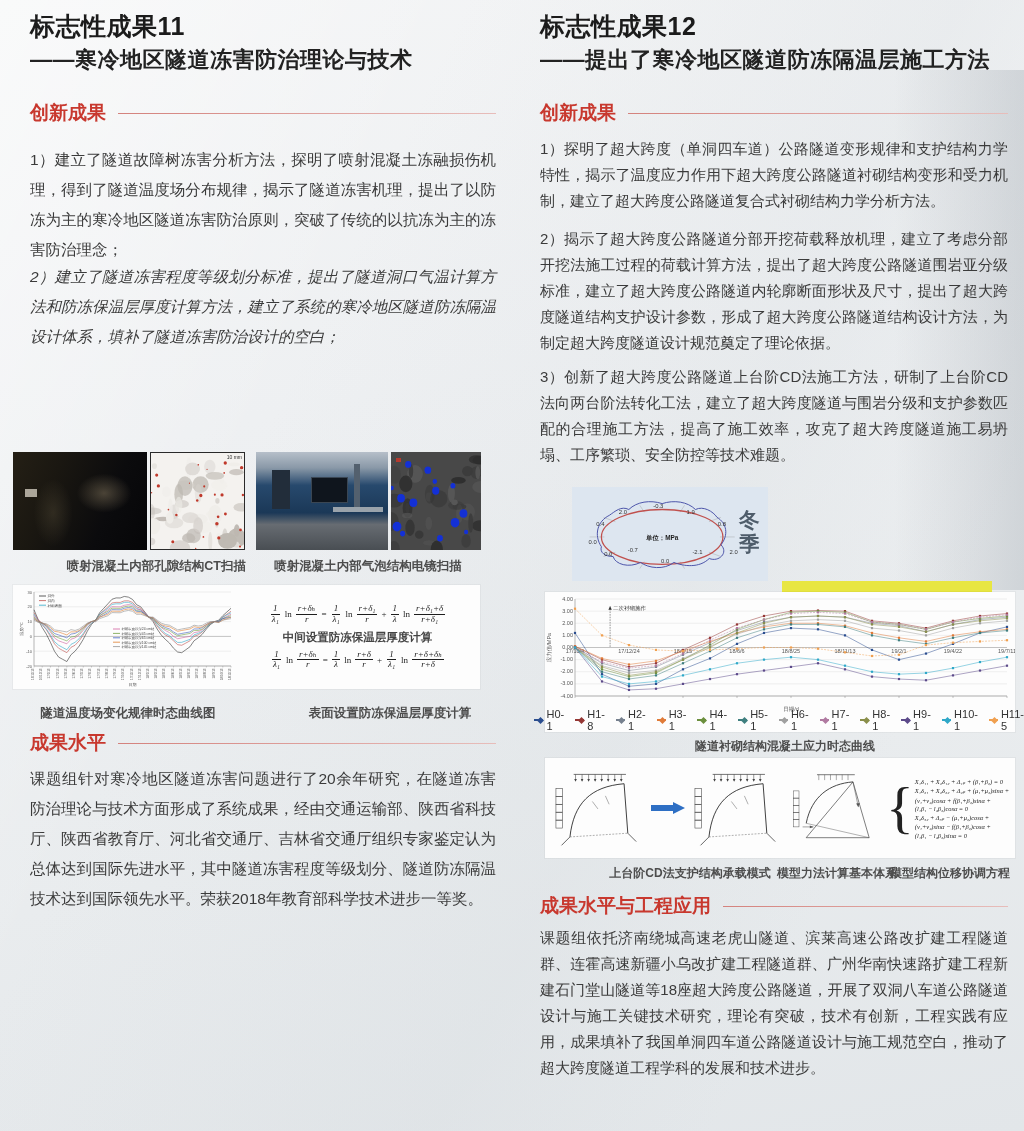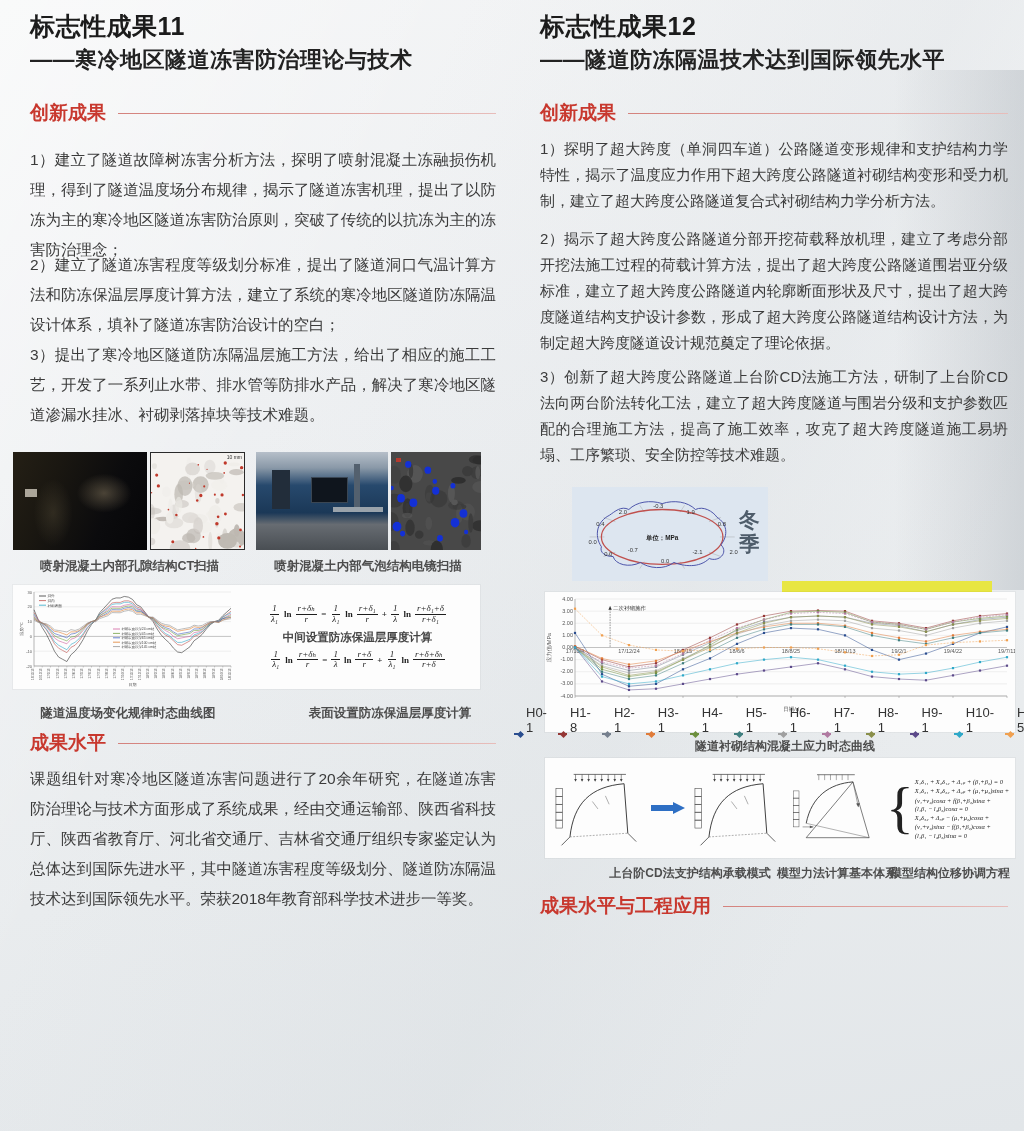--- a/index.html
+++ b/index.html
@@ -42,27 +42,27 @@
   .sem{background:#484848;}
   .sem .mark{position:absolute;left:6%;top:6%;width:5px;height:4px;background:#c0392b;opacity:.9;}
   .panel{background:#fdfdfd;box-shadow:0 0 0 1px rgba(0,0,0,.03);}
   .l-panel{display:flex;}
   .chartbox{width:218px;height:100px;margin:2px 0 2px 4px;}
   .formcol{flex:1;display:flex;flex-direction:column;justify-content:center;align-items:center;gap:5px;padding:4px 10px;}
   .formula{display:flex;align-items:center;gap:3px;font-family:"Liberation Serif","DejaVu Serif",serif;font-style:italic;color:#1e1e1e;font-size:9px;}
   .frac{display:inline-flex;flex-direction:column;align-items:center;line-height:1.1;}
   .fn{border-bottom:1px solid #1e1e1e;padding:0 2px;}
   .fd{padding:0 2px;}
-  .fop{font-style:normal;font-weight:700;padding:0 1px;}
+  .fop{font-style:normal;font-weight:400;padding:0 1px;}
   .form-cap{font-size:11.5px;font-weight:600;color:#444;}
   .season{position:relative;overflow:hidden;}
   .stresswrap{display:flex;flex-direction:column;}
   .stresschart{width:470px;height:120px;}
   .lg-row{display:flex;justify-content:center;align-items:center;gap:9px;height:16px;}
-  .lg-it{display:inline-flex;align-items:flex-end;gap:3px;font-size:13px;color:#333;}
+  .lg-it{display:inline-flex;align-items:center;gap:3px;font-size:11px;color:#333;}
   .lg-mk{position:relative;display:inline-block;width:11px;height:2px;}
   .lg-sq{position:absolute;left:3.5px;top:-1.5px;width:5px;height:5px;transform:rotate(45deg);}
   .diagrow{display:flex;align-items:center;padding:6px 6px;box-sizing:border-box;gap:6px;}
   .sk{height:84px;}
   .bluearrow{width:34px;height:12px;position:relative;}
   .bluearrow .bar{position:absolute;left:0;top:3px;width:22px;height:6px;background:#2e6fc4;}
   .bluearrow .tip{position:absolute;left:22px;top:0;width:0;height:0;border-left:12px solid #2e6fc4;border-top:6px solid transparent;border-bottom:6px solid transparent;}
   .eqs{display:flex;align-items:center;gap:1px;}
   .eqs .brace{font-size:58px;font-weight:200;color:#222;font-family:"Liberation Serif",serif;line-height:.9;}
   .eqlines{display:flex;flex-direction:column;gap:1.5px;font-family:"Liberation Serif","DejaVu Serif",serif;font-style:italic;font-size:6.4px;color:#1e1e1e;white-space:nowrap;}
@@ -78,22 +78,21 @@
   <div class="col col-left">
     <div class="abs title" style="top:10px;">标志性成果11</div>
     <div class="abs subtitle" style="top:45px;">——寒冷地区隧道冻害防治理论与技术</div>
 
     <div class="abs sec-h" style="top:100px;">
       <span class="tx">创新成果</span>
       <span class="ln"></span>
     </div>
 
     <div class="abs para" style="top:145px;">1）建立了隧道故障树冻害分析方法，探明了喷射混凝土冻融损伤机理，得到了隧道温度场分布规律，揭示了隧道冻害机理，提出了以防冻为主的寒冷地区隧道冻害防治原则，突破了传统的以抗冻为主的冻害防治理念；</div>
-    <div class="abs para" style="top:250px;">2）建立了隧道冻害程度等级划分标准，提出了隧道洞口气温计算方法和防冻保温层厚度计算方法，建立了系统的寒冷地区隧道防冻隔温设计体系，填补了隧道冻害防治设计的空白；</div>
-    <div class="abs para" style="top:340px;">3）提出了寒冷地区隧道防冻隔温层施工方法，给出了相应的施工工艺，开发了一系列止水带、排水管等防排水产品，解决了寒冷地区隧道渗漏水挂冰、衬砌剥落掉块等技术难题。</div>
+    <div class="abs para" style="top:262px;font-style:italic;">2）建立了隧道冻害程度等级划分标准，提出了隧道洞口气温计算方法和防冻保温层厚度计算方法，建立了系统的寒冷地区隧道防冻隔温设计体系，填补了隧道冻害防治设计的空白；</div>
 
     <div class="abs imgrow" style="top:452px;left:-17px;width:467px;">
       <div class="imggrp">
         <div class="imgpair">
           <div class="photo photo1">
               <div class="tag"></div>
             </div>
           <div class="photo scan" id="ct-scan" style="width:95px;">
             <span class="scale">10 mm</span>
           <svg viewBox="0 0 100 100" preserveAspectRatio="none" style="width: 100%; height: 100%;">
@@ -164,21 +163,21 @@
                 <circle cx="70.83797276524733" cy="73.80826551178855" r="1.8417399361923987" fill="#c0392b"></circle>
                 <circle cx="78.7005835113584" cy="20.70707540060723" r="0.9096113540742599" fill="#c0392b"></circle>
                 <circle cx="79.84830200665087" cy="10.411825780948543" r="1.790226705228084" fill="#c0392b"></circle>
                 <circle cx="80.01805910841472" cy="63.51943512611064" r="1.524900139041664" fill="#c0392b"></circle>
                 <circle cx="53.58745178840471" cy="44.30220771781272" r="1.7336664726183129" fill="#c0392b"></circle>
                 <circle cx="56.338868921780424" cy="87.36996836372184" r="0.9517577579485987" fill="#c0392b"></circle>
                 <circle cx="68.664449392196" cy="43.400934638176544" r="1.1136100298322784" fill="#c0392b"></circle>
                 <circle cx="18.751645469456747" cy="58.905405159529955" r="0.900878710858933" fill="#c0392b"></circle>
               </svg></div>
         </div>
-        <div class="figcap" style="width:233px;">喷射混凝土内部孔隙结构CT扫描</div>
+        <div class="figcap" style="width:233px;text-align:right;">喷射混凝土内部孔隙结构CT扫描</div>
       </div>
       <div class="imggrp">
         <div class="imgpair">
           <div class="photo photo3">
             <div class="tower"></div>
             <div class="monitor"></div>
             <div class="rig"></div>
             <div class="desk"></div>
           </div>
           <div class="photo scan sem" id="sem-scan" style="width:90px;border:none;">
@@ -405,21 +404,21 @@
     <div class="abs sec-h" style="top:730px;">
       <span class="tx">成果水平</span>
       <span class="ln"></span>
     </div>
     <div class="abs para" style="top:764px;">课题组针对寒冷地区隧道冻害问题进行了20余年研究，在隧道冻害防治理论与技术方面形成了系统成果，经由交通运输部、陕西省科技厅、陕西省教育厅、河北省交通厅、吉林省交通厅组织专家鉴定认为总体达到国际先进水平，其中隧道冻害程度等级划分、隧道防冻隔温技术达到国际领先水平。荣获2018年教育部科学技术进步一等奖。</div>
 
   </div>
 
   <div class="col col-right">
     <div class="abs title" style="top:10px;">标志性成果12</div>
-    <div class="abs subtitle" style="top:45px;">——隧道防冻隔温技术达到国际领先水平</div>
+    <div class="abs subtitle" style="top:45px;">——提出了寒冷地区隧道防冻隔温层施工方法</div>
 
     <div class="abs sec-h" style="top:100px;">
       <span class="tx">创新成果</span>
       <span class="ln"></span>
     </div>
     <div class="abs para" style="top:136px;">1）探明了超大跨度（单洞四车道）公路隧道变形规律和支护结构力学特性，揭示了温度应力作用下超大跨度公路隧道衬砌结构变形和受力机制，建立了超大跨度公路隧道复合式衬砌结构力学分析方法。</div>
     <div class="abs para" style="top:226px;">2）揭示了超大跨度公路隧道分部开挖荷载释放机理，建立了考虑分部开挖法施工过程的荷载计算方法，提出了超大跨度公路隧道围岩亚分级标准，建立了超大跨度公路隧道内轮廓断面形状及尺寸，提出了超大跨度隧道结构支护设计参数，形成了超大跨度公路隧道结构设计方法，为制定超大跨度隧道设计规范奠定了理论依据。</div>
     <div class="abs para" style="top:364px;">3）创新了超大跨度公路隧道上台阶CD法施工方法，研制了上台阶CD法向两台阶法转化工法，建立了超大跨度隧道与围岩分级和支护参数匹配的合理施工方法，提高了施工效率，攻克了超大跨度隧道施工易坍塌、工序繁琐、安全防控等技术难题。</div>
 
     <div class="abs season" id="winter-diagram" style="top: 487px; left: 32px; width: 196px; height: 94px; background: rgb(221, 230, 240);"><svg viewBox="0 0 200 94" style="width: 100%; height: 100%;">
@@ -916,14 +915,15 @@
       </div>
     </div>
     <div class="abs smallcap" style="top:865px;left:40px;width:220px;">上台阶CD法支护结构承载模式</div>
     <div class="abs smallcap" style="top:865px;left:232px;width:130px;">模型力法计算基本体系</div>
     <div class="abs smallcap" style="top:865px;left:340px;width:140px;">模型结构位移协调方程</div>
 
     <div class="abs sec-h" style="top:893px;">
       <span class="tx">成果水平与工程应用</span>
       <span class="ln"></span>
     </div>
+    <div class="abs para" style="top:925px;">课题组依托济南绕城高速老虎山隧道、滨莱高速公路改扩建工程隧道群、连霍高速新疆小乌改扩建工程隧道群、广州华南快速路扩建工程新建石门堂山隧道等18座超大跨度公路隧道，开展了双洞八车道公路隧道设计与施工关键技术研究，理论有突破，技术有创新，工程实践有应用，成果填补了我国单洞四车道公路隧道设计与施工规范空白，推动了超大跨度隧道工程学科的发展和技术进步。</div>
   </div>
 </div>
 
 </body></html>

